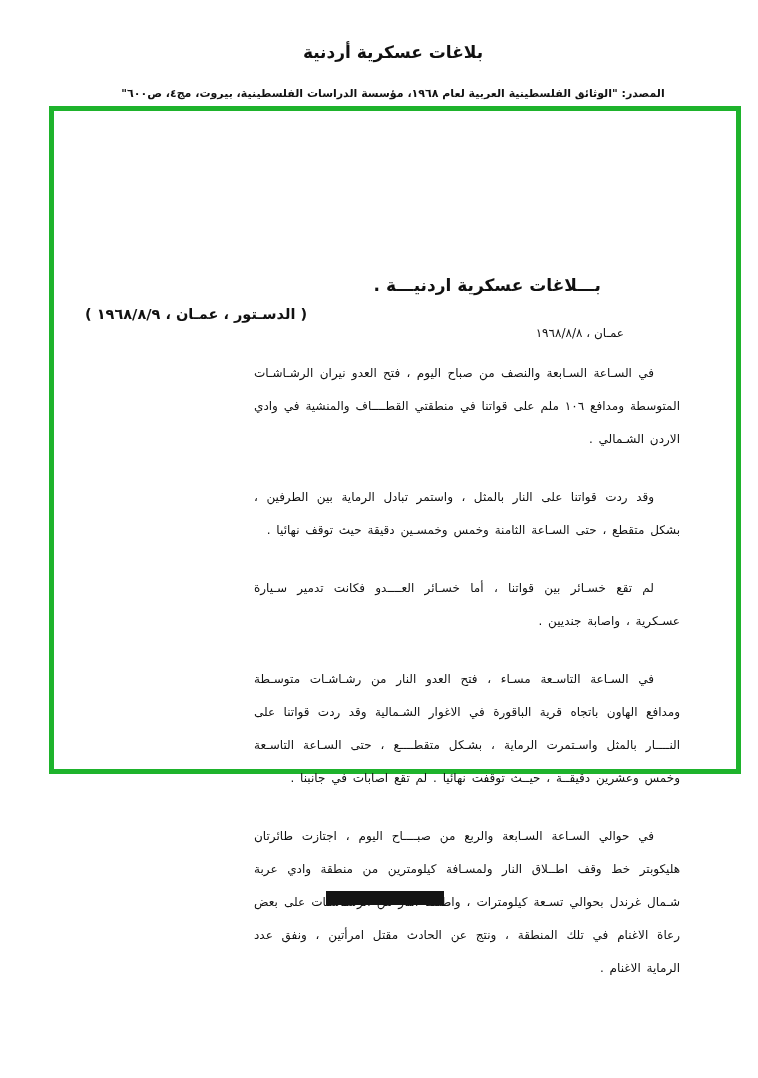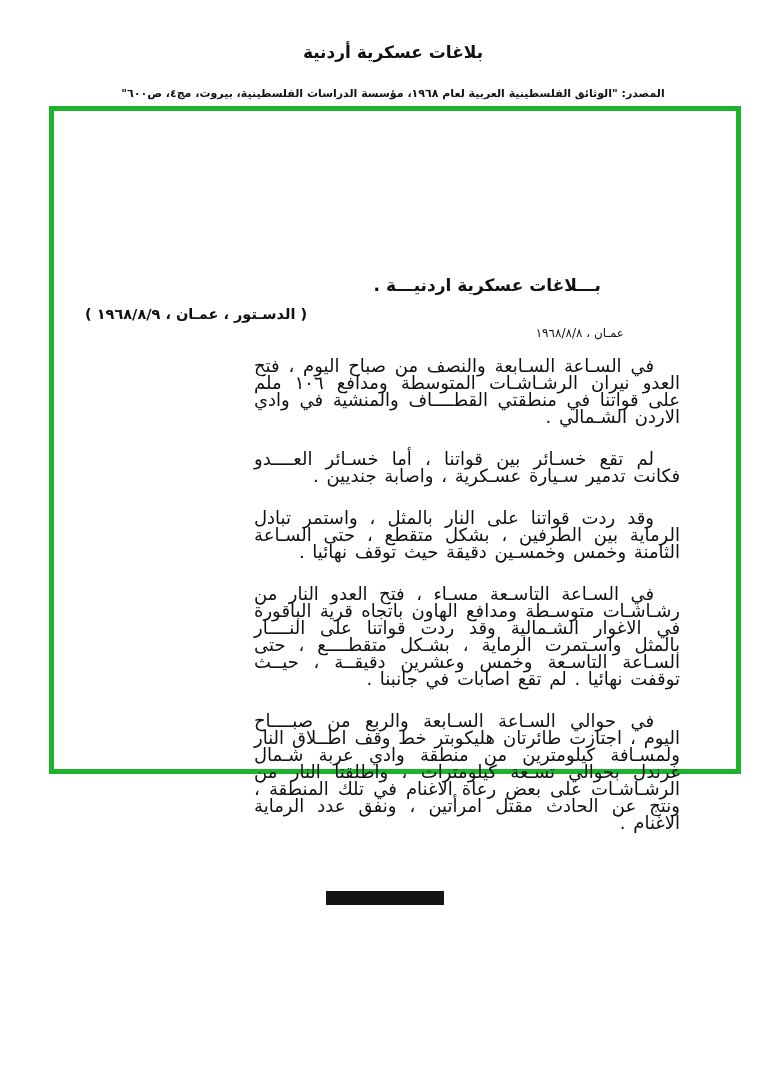--- a/index.html
+++ b/index.html
@@ -62,22 +62,22 @@
     white-space: nowrap;
     font-weight: bold;
   }
   .doc-body {
     position: absolute;
     top: 232px; left: 186px;
     width: 454px;
     direction: rtl;
   }
   .doc-body p {
-    font-size: 18px;
-    line-height: 17px;
+    font-size: 12px;
+    line-height: 33px;
     text-align: justify;
     text-indent: 26px;
     margin-bottom: 11px;
     word-spacing: 2px;
   }
   .footer-rule {
     position: absolute;
     top: 780px; left: 272px;
     width: 118px; height: 3px;
     background: #141414;
@@ -97,22 +97,22 @@
     <div class="doc-inner">
 
       <div class="doc-title">بـــلاغات عسكرية اردنيـــة .</div>
 
       <div class="dateline-right">عمـان ، ١٩٦٨/٨/٨</div>
 
       <div class="dateline-left">( الدسـتور ، عمـان ، ١٩٦٨/٨/٩ )</div>
 
       <div class="doc-body">
         <p>في السـاعة السـابعة والنصف من صباح اليوم ، فتح العدو نيران الرشـاشـات المتوسطة ومدافع ١٠٦ ملم على قواتنا في منطقتي القطــــاف والمنشية في وادي الاردن الشـمالي .</p>
+        <p>وقد ردت قواتنا على النار بالمثل ، واستمر تبادل الرماية بين الطرفين ، بشكل متقطع ، حتى السـاعة الثامنة وخمس وخمسـين دقيقة حيث توقف نهائيا .</p>
         <p>لم تقع خسـائر بين قواتنا ، أما خسـائر العــــدو فكانت تدمير سـيارة عسـكرية ، واصابة جنديين .</p>
-        <p>وقد ردت قواتنا على النار بالمثل ، واستمر تبادل الرماية بين الطرفين ، بشكل متقطع ، حتى السـاعة الثامنة وخمس وخمسـين دقيقة حيث توقف نهائيا .</p>
         <p>في السـاعة التاسـعة مسـاء ، فتح العدو النار من رشـاشـات متوسـطة ومدافع الهاون باتجاه قرية الباقورة في الاغوار الشـمالية وقد ردت قواتنا على النــــار بالمثل واسـتمرت الرماية ، بشـكل متقطــــع ، حتى السـاعة التاسـعة وخمس وعشرين دقيقــة ، حيــث توقفت نهائيا . لم تقع اصابات في جانبنا .</p>
         <p>في حوالي السـاعة السـابعة والربع من صبــــاح اليوم ، اجتازت طائرتان هليكوبتر خط وقف اطــلاق النار ولمسـافة كيلومترين من منطقة وادي عربة شـمال غرندل بحوالي تسـعة كيلومترات ، واطلقتا النار من الرشـاشـات على بعض رعاة الاغنام في تلك المنطقة ، ونتج عن الحادث مقتل امرأتين ، ونفق عدد الرماية الاغنام .</p>
       </div>
 
       <div class="footer-rule"></div>
 
     </div>
   </div>
 
 </div>

